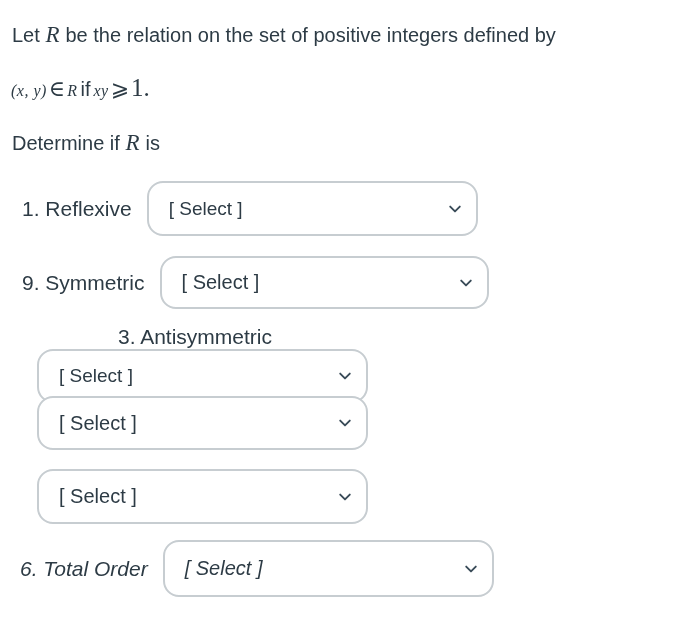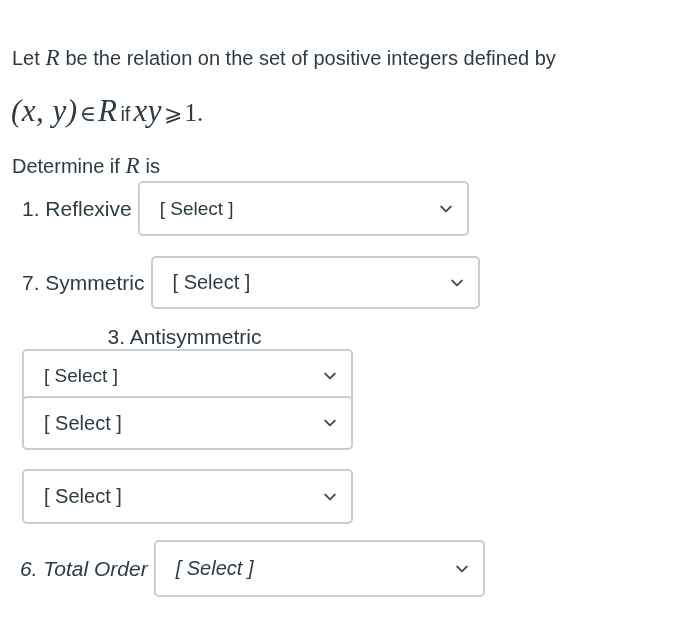--- a/index.html
+++ b/index.html
@@ -22,21 +22,20 @@
     left: 0;
     top: 0;
     width: 693px;
   }
 
   .prompt-line {
     font-size: 20px;
     line-height: 26px;
     color: #2d3b45;
     white-space: nowrap;
-    margin-top: 23px;
   }
 
   
   .line-1 {
     position: absolute;
     left: 12px;
     top: 22px;
   }
   
   .line-2 {
@@ -53,21 +52,21 @@
 
   .mathvar {
     font-family: "Liberation Serif", serif;
     font-style: italic;
     font-size: 23px;
     letter-spacing: 0.5px;
   }
   .mathexpr {
     font-family: "Liberation Serif", serif;
     font-style: italic;
-    font-size: 31px;
+    font-size: 16px;
     letter-spacing: 0.5px;
   }
   .mathupright {
     font-family: "Liberation Serif", serif;
     font-style: normal;
     font-size: 25px;
   }
   .mathop {
     font-family: "DejaVu Serif", serif;
     font-style: normal;
@@ -86,32 +85,33 @@
     position: absolute;
     display: flex;
     align-items: center;
     white-space: nowrap;
   }
 
   .row-label {
     font-size: 21px;
     line-height: 24px;
     color: #2d3b45;
-    padding-right: 6px;
+    padding-right: 0;
   }
 
   .select-box {
     position: relative;
     box-sizing: border-box;
     background: #ffffff;
     border: 2px solid #c7cdd1;
-    border-radius: 5px;
+    border-radius: 16px;
     display: flex;
     align-items: center;
     cursor: pointer;
+    margin-left: 15px;
   }
 
   .select-value {
     color: #2d3b45;
     white-space: nowrap;
     padding-left: 20px;
     flex: 1 1 auto;
   }
 
   .chevron {
@@ -176,21 +176,21 @@
     <span class="select-value">[ Select ]</span>
     <span class="chevron">
       <svg width="16" height="16" viewBox="0 0 16 16" aria-hidden="true">
         <path d="M3.2 5.6 L8 10.4 L12.8 5.6" fill="none" stroke="currentColor" stroke-width="1.9" stroke-linecap="round" stroke-linejoin="round"></path>
       </svg>
     </span>
   </div>
 </div>
 
 <div class="row" id="row-2">
-  <span class="row-label">7. Symmetric</span>
+  <span class="row-label">9. Symmetric</span>
   <div class="select-box">
     <span class="select-value">[ Select ]</span>
     <span class="chevron">
       <svg width="16" height="16" viewBox="0 0 16 16" aria-hidden="true">
         <path d="M3.2 5.6 L8 10.4 L12.8 5.6" fill="none" stroke="currentColor" stroke-width="1.9" stroke-linecap="round" stroke-linejoin="round"></path>
       </svg>
     </span>
   </div>
 </div>
 

